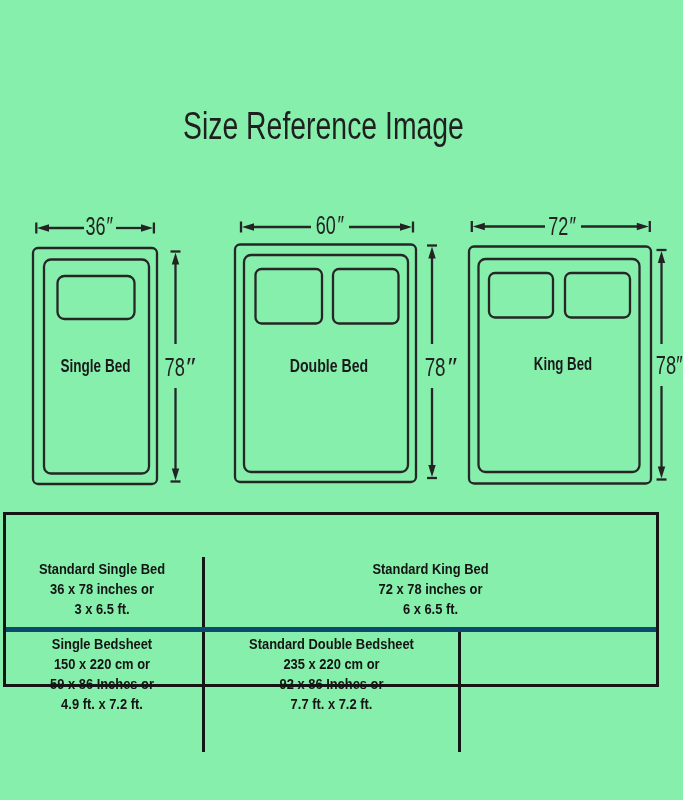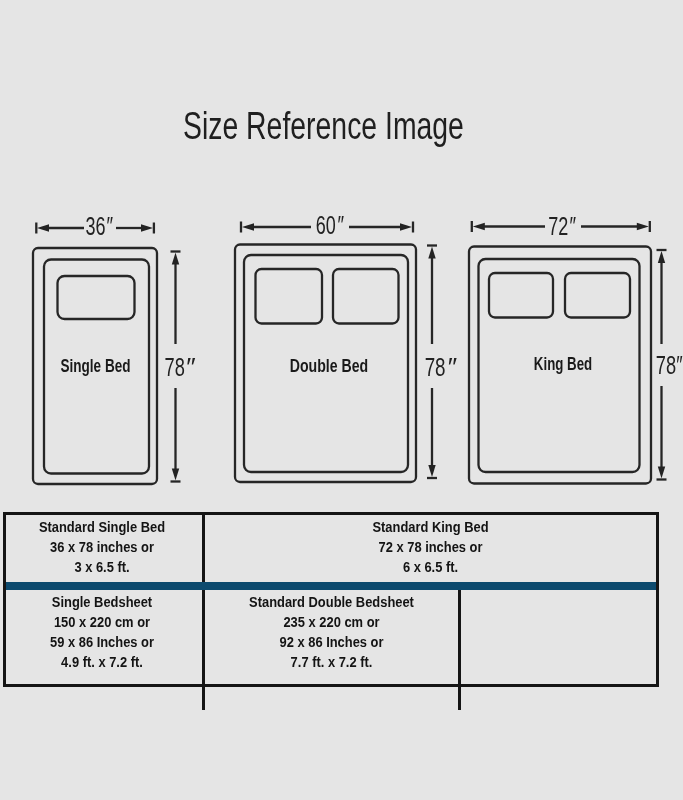--- a/index.html
+++ b/index.html
@@ -1,26 +1,26 @@
 <!DOCTYPE html>
 <html><head>
 <meta charset="utf-8">
 <style>
   html,body{margin:0;padding:0;}
   body{width:683px;height:800px;background:#ffffff;font-family:"Liberation Sans",sans-serif;}
-  .page{position:relative;width:683px;height:800px;overflow:hidden;background:#e5e5e5;}
+  .page{position:relative;width:683px;height:800px;overflow:hidden;background:#86efac;}
   .title{position:absolute;left:183px;top:104px;transform-origin:0 0;transform:scaleX(0.728);
          font-size:39px;color:#1f1f1f;white-space:nowrap;}
   svg{position:absolute;left:0;top:0;}
   .bedname{font-weight:bold;font-size:19px;fill:#1a1a1a;}
   .dimlab78{font-size:26.5px;fill:#222;}
   .tbl{position:absolute;left:3px;top:511.5px;width:656px;height:175.5px;
        border:3px solid #151515;box-sizing:border-box;color:#141414;}
   .row{display:flex;box-sizing:border-box;}
-  .r1{height:75px;border-bottom:8px solid #0c4a6e;}
+  .r1{height:75px;border-bottom:5px solid #0c4a6e;margin-top:42px;}
   .r2{height:120px;}
   .cell{box-sizing:border-box;text-align:center;font-size:15px;font-weight:bold;}
   .c1{width:199px;border-right:3px solid #151515;}
   .c2{width:256px;border-right:3px solid #151515;}
   .c3{flex:1;text-align:center;}
   .r1 .cell{padding-top:2.5px;line-height:20px;}
   .r2 .cell{padding-top:2px;line-height:20px;}
   .fit{transform:scaleX(0.86);transform-origin:50% 50%;}
   .c1 .fit{transform:translateX(-2px) scaleX(0.86);}
 </style>

